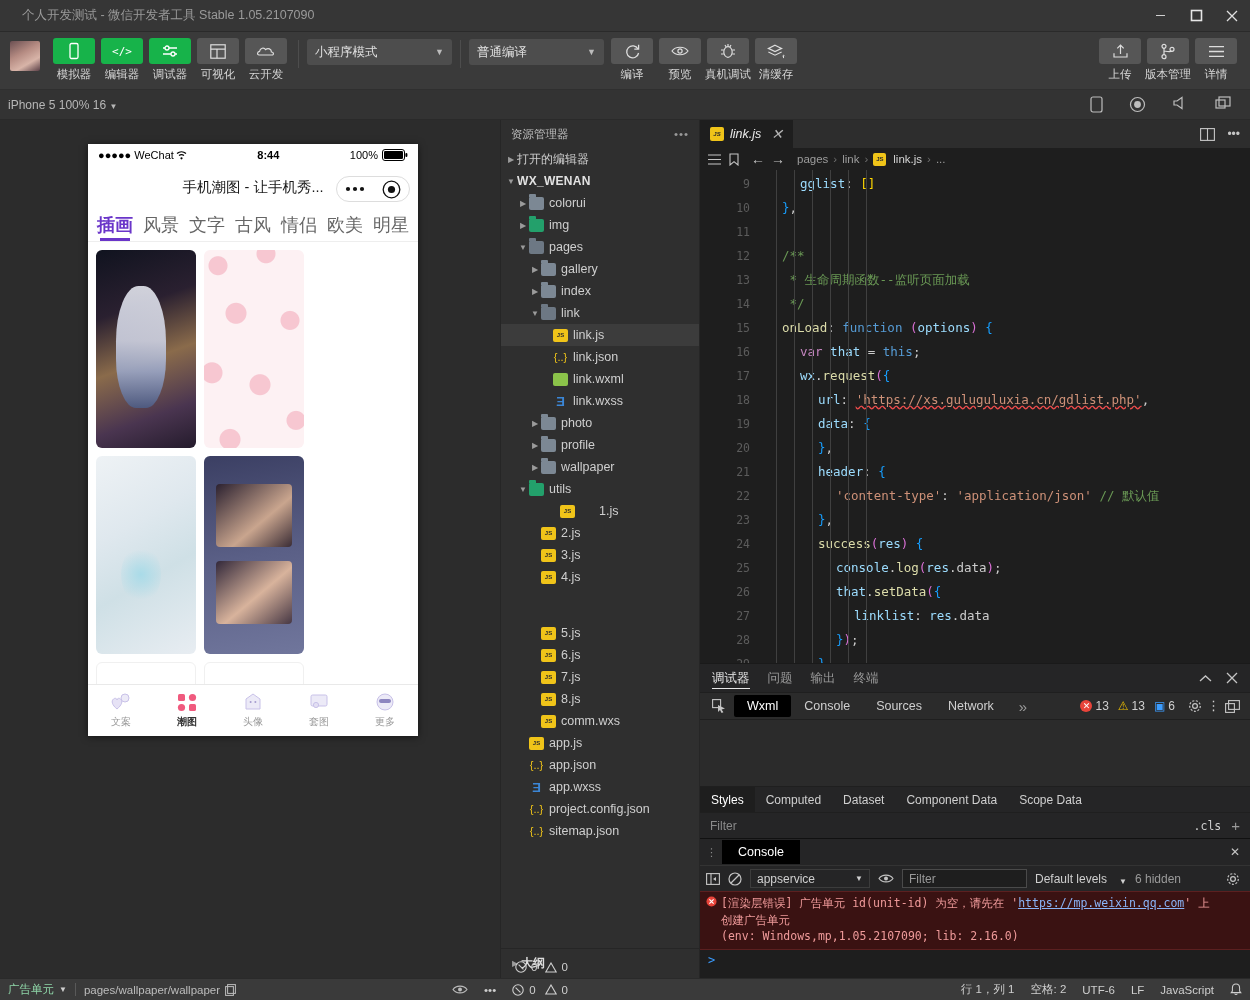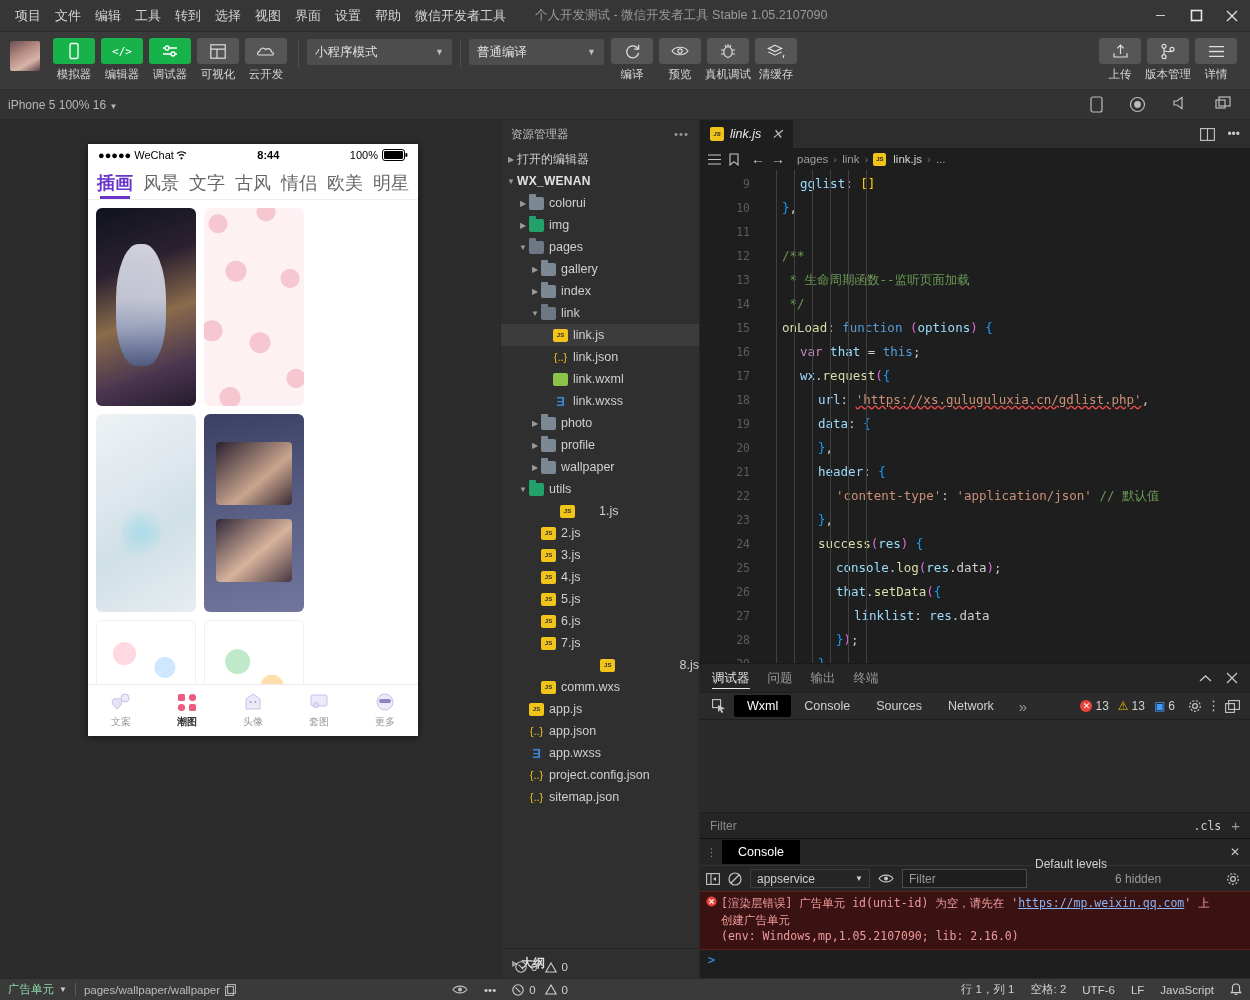--- a/index.html
+++ b/index.html
@@ -234,21 +234,21 @@
   #con-head .grip{ padding:0 6px; color:#8a8a8a; letter-spacing:-1px; font-size:11px;}
   .con-tab { background:#000; color:#fff; font-size:12.5px; padding:5px 16px; }
   #con-head .x { margin-left:auto; padding:0 10px; color:#c5c5c5;}
   #con-filters { height:26px; display:flex; align-items:center; gap:8px; padding:0 6px; background:#252526;
                  border-top:1px solid #333;}
   .cf-sel { background:#252526; border:1px solid #3c3c3c; color:#cfcfcf; font-size:12px;
             height:19px; padding:0 6px; display:flex; align-items:center; min-width:120px;}
   .cf-sel .caret{margin-left:auto; font-size:8px;}
   .cf-input { background:#1e1e1e; border:1px solid #4a4a4a; height:19px; width:125px; color:#999;
               font-size:12px; padding:0 6px; display:flex; align-items:center;}
-  .cf-txt { font-size:12px; color:#cfcfcf; display:flex; align-items:flex-end; gap:21px;flex-direction:column;}
+  .cf-txt { font-size:12px; color:#cfcfcf; display:flex; align-items:flex-end; gap:12px;}
   #con-body { flex:1; overflow:hidden; }
   .con-err { background:#3a1212; border-top:1px solid #5b2020; border-bottom:1px solid #5b2020;
              display:flex; padding:3px 4px 4px 4px; }
   .err-mark { color:#ff5f52; margin:1px 4px 0 2px; font-size:11px; }
   .err-text { font-family:"DejaVu Sans Mono",monospace; font-size:11.5px; color:#ef9a9a; line-height:1.45;}
   .err-link { color:#8ab4f8; text-decoration:underline; }
   .con-prompt { color:#3b9cff; padding:3px 8px; font-family:"DejaVu Sans Mono",monospace;}
 
   
   #statusbar-bottom {
@@ -259,33 +259,20 @@
   .sb-divider{ width:1px; height:13px; background:#595959;}
   .sb-path { color:#bdbdbd; }
   .sb-right{ margin-left:auto; display:flex; align-items:center;justify-content:flex-end;}
 
   svg { display:block; }
 </style>
 </head>
 <body>
 
 <div id="titlebar">
-  <div id="menus" style="display:flex;padding-left:8px;">
-      <div class="menu-item">项目</div>
-      <div class="menu-item">文件</div>
-      <div class="menu-item">编辑</div>
-      <div class="menu-item">工具</div>
-      <div class="menu-item">转到</div>
-      <div class="menu-item">选择</div>
-      <div class="menu-item">视图</div>
-      <div class="menu-item">界面</div>
-      <div class="menu-item">设置</div>
-      <div class="menu-item">帮助</div>
-      <div class="menu-item">微信开发者工具</div>
-    </div>
   <div id="app-title">个人开发测试 - 微信开发者工具 Stable 1.05.2107090</div>
   <div id="win-ctrls">
     <div class="win-btn">
       <svg width="11" height="11" viewBox="0 0 11 11">
           <rect x="1" y="5" width="9" height="1" fill="#d0d0d0"></rect>
         </svg>
     </div>
     <div class="win-btn">
       <svg width="13" height="13" viewBox="0 0 13 13">
           <rect x="1.5" y="1.5" width="10" height="10" fill="none" stroke="#e6e6e6" stroke-width="1.6"></rect>
@@ -474,20 +461,38 @@
         <span style="margin-left:auto;margin-right:auto;font-weight:bold;">8:44</span>
         <span style="margin-right:4px;">100%</span>
         <span>
           <svg width="26" height="12" viewBox="0 0 26 12">
               <rect x="0.5" y="0.5" width="22" height="11" rx="2.5" fill="none" stroke="#000" stroke-width="1"></rect>
               <rect x="2" y="2" width="19" height="8" rx="1.2" fill="#000"></rect>
               <rect x="23.4" y="4" width="2" height="4" rx="1" fill="#000"></rect>
             </svg>
         </span>
       </div>
+      <div id="navbar">
+        <span id="nav-title">手机潮图 - 让手机秀...</span>
+        <div id="capsule">
+          <span>
+            <svg width="20" height="6" viewBox="0 0 20 6">
+                <circle cx="3" cy="3" r="2.1" fill="#111"></circle>
+                <circle cx="10" cy="3" r="2.1" fill="#111"></circle>
+                <circle cx="17" cy="3" r="2.1" fill="#111"></circle>
+              </svg>
+          </span>
+          <span>
+            <svg width="19" height="19" viewBox="0 0 19 19">
+                <circle cx="9.5" cy="9.5" r="8.3" fill="none" stroke="#111" stroke-width="1.3"></circle>
+                <circle cx="9.5" cy="9.5" r="3.6" fill="#111"></circle>
+              </svg>
+          </span>
+        </div>
+      </div>
       <div id="tabs-row">
           <div class="cat-tab active">插画</div>
           <div class="cat-tab">风景</div>
           <div class="cat-tab">文字</div>
           <div class="cat-tab">古风</div>
           <div class="cat-tab">情侣</div>
           <div class="cat-tab">欧美</div>
           <div class="cat-tab">明星</div>
         </div>
       <div id="grid">
@@ -648,36 +653,36 @@
         <div class="row" style="padding-left: 28px;">
           <span class="arrow"></span>
           <span class="fico js-ico">JS</span>
           <span>3.js</span>
         </div>
         <div class="row" style="padding-left: 28px;">
           <span class="arrow"></span>
           <span class="fico js-ico">JS</span>
           <span>4.js</span>
         </div>
-        <div class="row" style="padding-left: 28px;">
+        <div class="row" style="padding-left: 28px; margin-top: 34px;">
           <span class="arrow"></span>
           <span class="fico js-ico">JS</span>
           <span>5.js</span>
         </div>
         <div class="row" style="padding-left: 28px;">
           <span class="arrow"></span>
           <span class="fico js-ico">JS</span>
           <span>6.js</span>
         </div>
         <div class="row" style="padding-left: 28px;">
           <span class="arrow"></span>
           <span class="fico js-ico">JS</span>
           <span>7.js</span>
         </div>
-        <div class="row" style="padding-left: 28px; justify-content: space-between;">
+        <div class="row" style="padding-left: 28px;">
           <span class="arrow"></span>
           <span class="fico js-ico">JS</span>
           <span>8.js</span>
         </div>
         <div class="row" style="padding-left: 28px;">
           <span class="arrow"></span>
           <span class="fico js-ico">JS</span>
           <span>comm.wxs</span>
         </div>
         <div class="row" style="padding-left: 16px;">
@@ -871,20 +876,27 @@
             <svg width="15" height="13" viewBox="0 0 15 13">
                 <rect x="3.6" y=".6" width="10.8" height="8.8" fill="none" stroke="#c5c5c5" stroke-width="1.1"></rect>
                 <rect x=".6" y="3.6" width="8.8" height="8.8" fill="none" stroke="#c5c5c5" stroke-width="1.1"></rect>
               </svg>
           </span>
         </div>
       </div>
 
       <div id="elements-area"></div>
 
+      <div id="styles-bar">
+          <div class="st-tab active">Styles</div>
+          <div class="st-tab">Computed</div>
+          <div class="st-tab">Dataset</div>
+          <div class="st-tab">Component Data</div>
+          <div class="st-tab">Scope Data</div>
+        </div>
 
       <div id="filter-row">
         <span style="color:#8a8a8a;">Filter</span>
         <span class="cls">.cls</span>
         <span class="plus">+</span>
       </div>
     </div>
 
     <div id="console">
       <div id="con-head">

